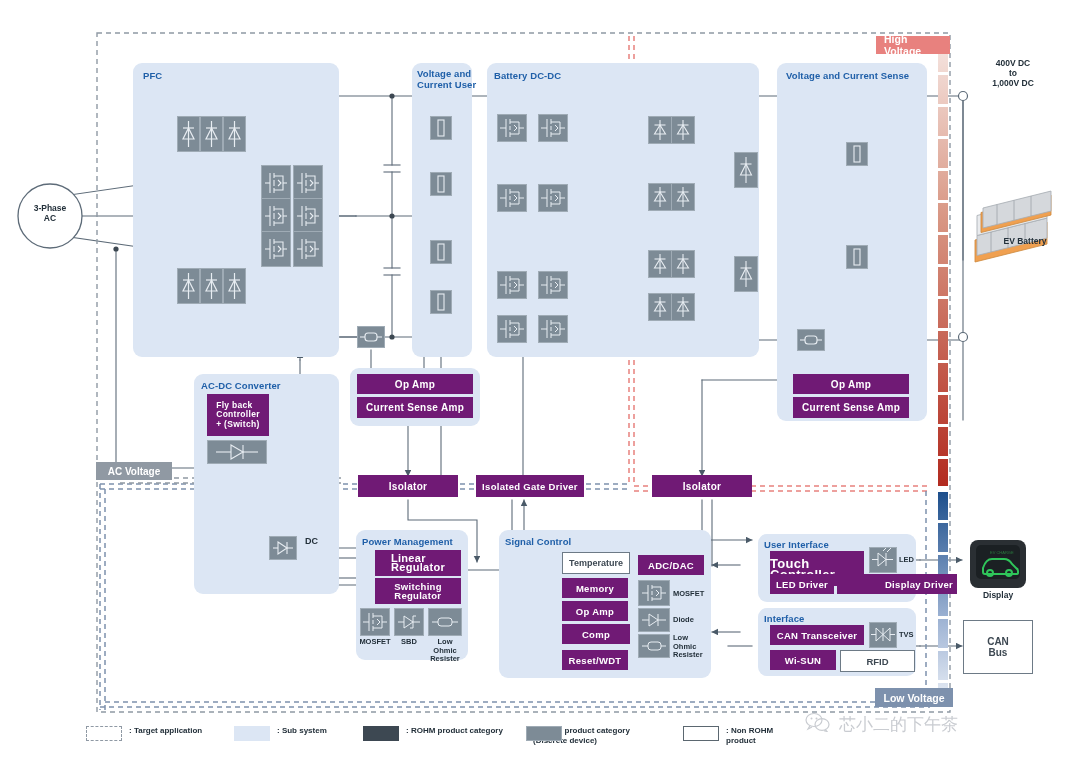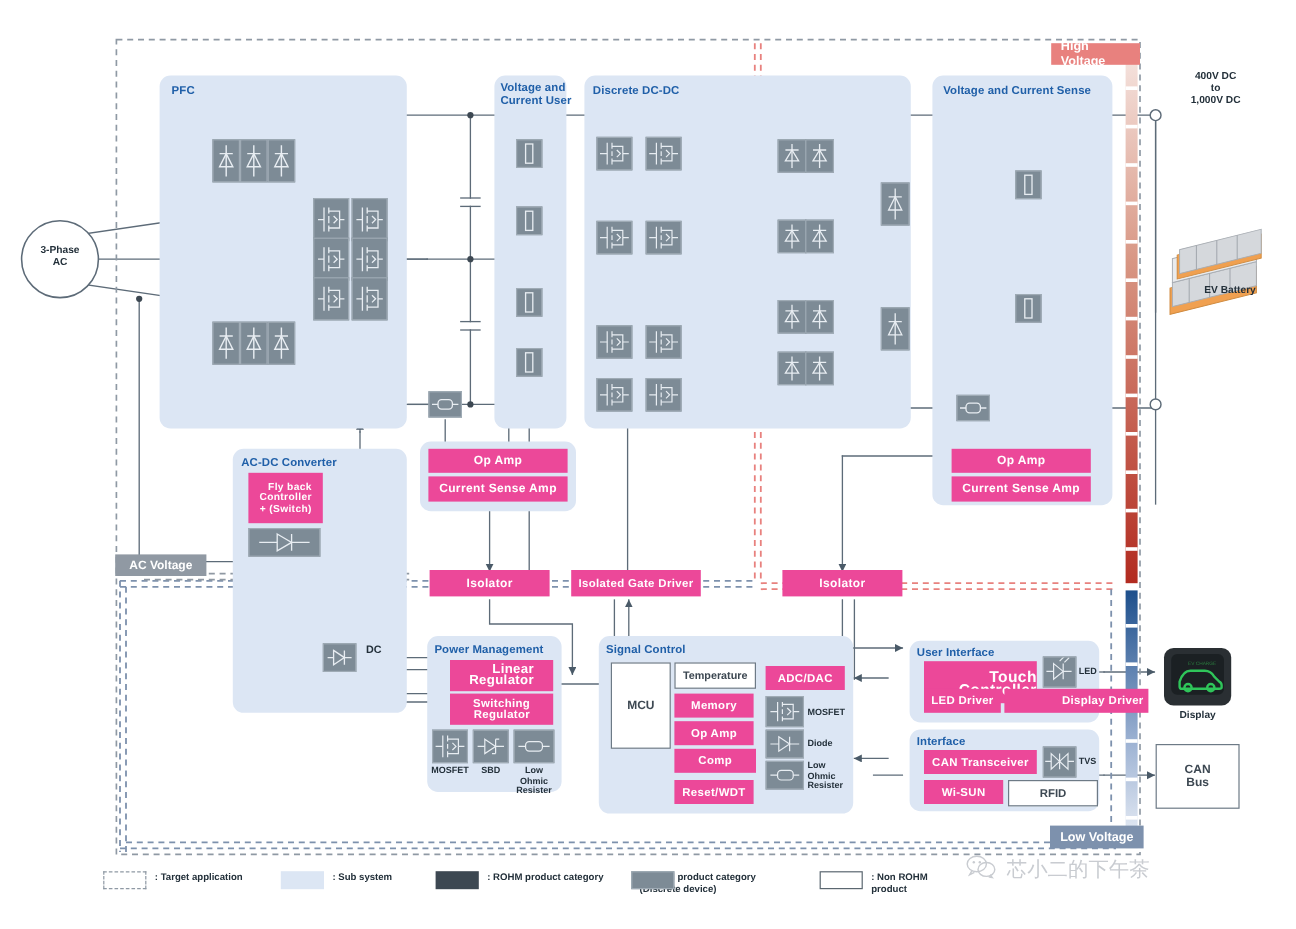--- a/index.html
+++ b/index.html
@@ -4,22 +4,22 @@
 <style>
   html,body{margin:0;padding:0;background:#ffffff;}
   body{width:1080px;height:774px;position:relative;overflow:hidden;
        font-family:"Liberation Sans","DejaVu Sans",sans-serif;}
   #stage{position:absolute;left:0;top:0;width:1080px;height:774px;}
   svg.layer{position:absolute;left:0;top:0;width:1080px;height:774px;}
   
   .panel{position:absolute;background:#dce6f4;border-radius:9px;}
   .panel-title{position:absolute;color:#1f5fa8;font-size:9.5px;font-weight:bold;letter-spacing:.1px;line-height:11px;}
   
-  .blk{position:absolute;background:#ec4899;color:#ffffff;font-size:10px;font-weight:bold;
-       display:flex;align-items:center;justify-content:center;text-align:right;line-height:11px;
+  .blk{position:absolute;background:#701a75;color:#ffffff;font-size:10px;font-weight:bold;
+       display:flex;align-items:center;justify-content:center;text-align:left;line-height:11px;
        letter-spacing:.3px;}
   .blk.sm{font-size:8.5px;line-height:9.5px;}
   
   .wblk{position:absolute;background:#ffffff;border:1px solid #6d7a86;color:#3d4852;
         font-size:10px;font-weight:bold;display:flex;align-items:center;justify-content:center;
         text-align:center;line-height:11px;}
   
   .disc{position:absolute;background:#7d8b96;border:1px solid #9fabb5;box-sizing:border-box;}
   .disc svg{display:block;}
   .lbl{position:absolute;color:#23303a;font-size:7.5px;font-weight:bold;line-height:8.5px;}
@@ -413,21 +413,21 @@
   </svg>
 
   <div class="panel" style="left:133px;top:63px;width:206px;height:294px;"></div>
   <div class="panel-title" style="left:143px;top:70px;">PFC</div>
 
   <div class="panel" style="left:412px;top:63px;width:60px;height:294px;"></div>
   <div class="panel-title" style="left:417px;top:68px;white-space:pre-line;">Voltage and
 Current User</div>
 
   <div class="panel" style="left:487px;top:63px;width:272px;height:294px;"></div>
-  <div class="panel-title" style="left:494px;top:70px;">Discrete DC-DC</div>
+  <div class="panel-title" style="left:494px;top:70px;">Battery DC-DC</div>
 
   <div class="panel" style="left:777px;top:63px;width:150px;height:358px;"></div>
   <div class="panel-title" style="left:786px;top:70px;">Voltage and Current Sense</div>
 
   <div class="panel" style="left:350px;top:368px;width:130px;height:58px;"></div>
   <div class="blk" style="left:357px;top:374px;width:116px;height:20px;">Op Amp</div>
   <div class="blk sm" style="left:357px;top:397px;width:116px;height:21px;font-size:10px;">Current Sense Amp</div>
 
   <div class="blk" style="left:793px;top:374px;width:116px;height:20px;">Op Amp</div>
   <div class="blk" style="left:793px;top:397px;width:116px;height:21px;font-size:10px;">Current Sense Amp</div>
@@ -440,21 +440,20 @@
 
   <div class="panel" style="left:356px;top:530px;width:112px;height:130px;"></div>
   <div class="panel-title" style="left:362px;top:536px;">Power Management</div>
   <div class="blk sm" style="left:375px;top:550px;width:86px;height:26px;white-space:pre-line;font-size:11px;">Linear
 Regulator</div>
   <div class="blk sm" style="left:375px;top:578px;width:86px;height:26px;white-space:pre-line;font-size:9.5px;">Switching
 Regulator</div>
 
   <div class="panel" style="left:499px;top:530px;width:212px;height:148px;"></div>
   <div class="panel-title" style="left:505px;top:536px;">Signal Control</div>
-  <div class="wblk" style="left:509px;top:552px;width:48px;height:70px;">MCU</div>
   <div class="wblk" style="left:562px;top:552px;width:66px;height:20px;font-size:9px;">Temperature</div>
   <div class="blk" style="left:562px;top:578px;width:66px;height:20px;font-size:9.5px;">Memory</div>
   <div class="blk" style="left:562px;top:601px;width:66px;height:20px;font-size:9.5px;">Op Amp</div>
   <div class="blk" style="left:562px;top:624px;width:68px;height:20px;font-size:9.5px;">Comp</div>
   <div class="blk" style="left:562px;top:650px;width:66px;height:20px;font-size:9.5px;">Reset/WDT</div>
   <div class="blk" style="left:638px;top:555px;width:66px;height:20px;font-size:9.5px;">ADC/DAC</div>
 
   <div class="panel" style="left:758px;top:534px;width:158px;height:68px;"></div>
   <div class="panel-title" style="left:764px;top:539px;">User Interface</div>
   <div class="blk" style="left:770px;top:551px;width:94px;height:35px;font-size:13px;">Touch Controller</div>

